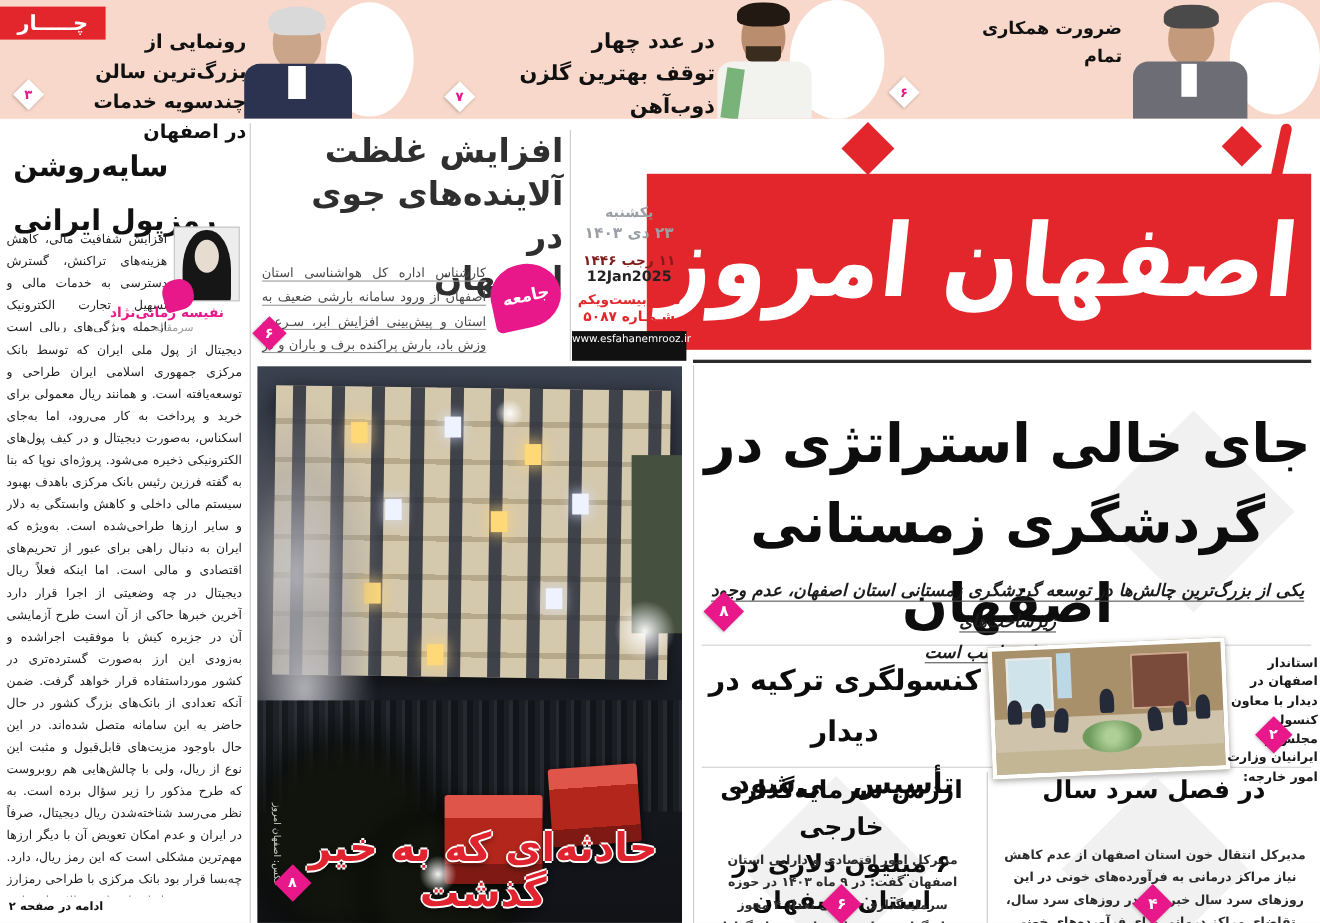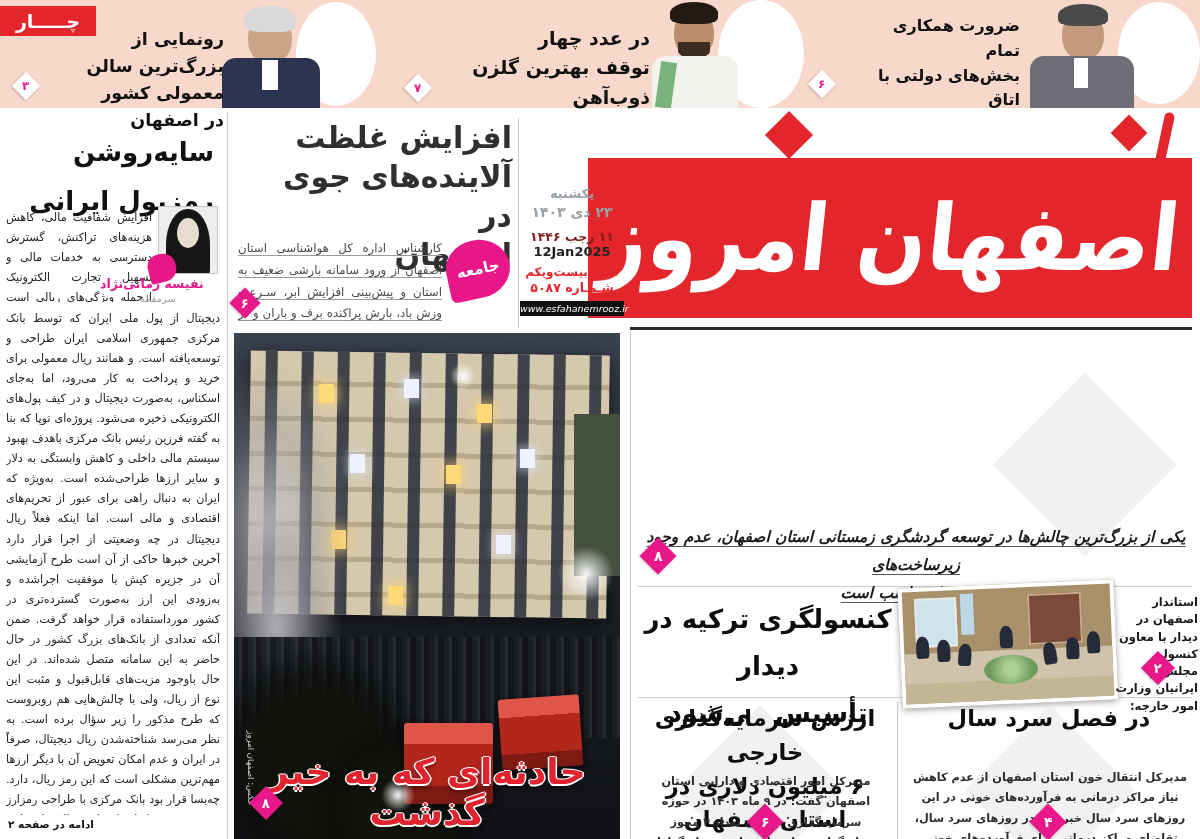--- a/index.html
+++ b/index.html
@@ -31,33 +31,33 @@
              letter-spacing:-3px;white-space:nowrap;}
   .flourish{background:#e2262b;}
   .dateblock{left:520px;top:186px;width:104px;text-align:center;color:#9aa0a6;}
   .dateblock .d1{font-size:13px;font-weight:bold;}
   .dateblock .d2{font-size:14px;font-weight:bold;margin-top:3px;}
   .dateblock .d3{font-size:12.5px;font-weight:bold;color:#7f1d1d;margin-top:9px;}
   .dateblock .d4{font-size:13px;font-weight:bold;color:#222;direction:ltr;}
   .dateblock .d5{font-size:12px;font-weight:bold;color:#e2262b;margin-top:6px;}
   .dateblock .d6{font-size:12.5px;font-weight:bold;color:#e2262b;margin-top:1px;}
   .dateblock .d7{font-size:10.5px;color:#333;margin-top:5px;}
-  .webbar{left:520px;top:301px;width:104px;height:15px;background:#111;color:#fff;
-          font-size:9.5px;line-height:15px;text-align:center;direction:ltr;font-style:italic;}
+  .webbar{left:520px;top:301px;width:104px;height:27px;background:#111;color:#fff;
+          font-size:9.5px;line-height:15px;text-align:center;direction:ltr;}
   
   .mid-title{left:240px;top:118px;width:272px;text-align:right;font-size:30px;font-weight:800;
              color:#2f2f2f;line-height:1.3;}
   .mid-lead{left:238px;top:238px;width:204px;font-size:11.8px;color:#4a4a4a;line-height:1.85;
             text-align:justify;text-decoration:underline;text-decoration-color:#9a9a9a;
             text-underline-offset:3px;overflow:hidden;height:92px;}
   .cat-blob{left:446px;top:240px;width:64px;height:58px;background:#e9188a;color:#fff;
             border-radius:48% 50% 50% 10%;transform:rotate(-12deg);display:flex;
             align-items:center;justify-content:center;font-weight:bold;font-size:15px;}
   
-  .ed-title{left:12px;top:128px;width:202px;text-align:right;font-size:26px;font-weight:800;
+  .ed-title{left:12px;top:128px;width:202px;text-align:left;font-size:26px;font-weight:800;
             color:#111;line-height:1.9;}
   .ed-intro{left:6px;top:208px;width:146px;font-size:11.2px;color:#222;line-height:1.78;
             text-align:justify;overflow:hidden;height:94px;}
   .ed-photo{left:158px;top:206px;width:58px;height:66px;background:#ededed;border:1px solid #c4c4c4;overflow:hidden;}
   .ed-hijab{position:absolute;left:7px;top:2px;width:44px;height:74px;background:#161616;
             border-radius:48% 48% 20% 20%;}
   .ed-hijab:after{content:"";position:absolute;left:11px;top:9px;width:22px;height:30px;
             background:#e6ddd0;border-radius:50%;}
   .ed-pink{left:148px;top:254px;width:28px;height:28px;background:#e9188a;border-radius:42% 45% 45% 12%;
            transform:rotate(-15deg);}
@@ -113,42 +113,42 @@
   .trees{position:absolute;border-radius:50%;filter:blur(2px);
          background:radial-gradient(closest-side,#11140d 55%,rgba(10,12,8,.6) 75%,transparent);}
   .crowd{position:absolute;left:0;top:60%;width:100%;height:20%;opacity:.95;
          background:repeating-linear-gradient(90deg,#1b1e23 0 5px,#272a31 5px 8px,#121418 8px 14px);}
   .truck{position:absolute;border-radius:3px;box-shadow:0 2px 8px rgba(0,0,0,.7);
          background:linear-gradient(180deg,#e0554a 0 26%,#b3261c 26% 78%,#7e1a13 78%);}
   .glow{position:absolute;border-radius:50%;background:radial-gradient(circle,rgba(255,255,255,.95),rgba(255,255,255,0) 70%);}
   .fire-cap{left:0;top:392px;width:100%;text-align:center;color:#fff;font-weight:bold;font-size:15px;
             text-shadow:0 1px 4px #000,0 0 10px rgba(0,0,0,.8);}
   .fire-red{left:0;top:418px;width:100%;text-align:center;color:#e0232e;font-weight:900;font-size:36px;
-            text-shadow:-1.5px 0 #fff,1.5px 0 #fff,0 -1.5px #fff,0 1.5px #fff,0 3px 6px rgba(0,0,0,.6);}
+            text-shadow:-1.5px 0 #fff,1.5px 0 #fff,0 -1.5px #fff,0 1.5px #fff,0 3px 6px rgba(0,0,0,.6);padding-left:12px;}
   .fire-credit{left:-28px;top:430px;width:90px;text-align:center;color:#eee;font-size:8.5px;
                transform:rotate(90deg);opacity:.85;}
 </style>
 </head>
 <body>
 
 <div id="page">
 
   <div class="abs top-strip">
     <div class="abs char-box">چـــــار</div>
 
     <div class="abs blob" style="left:296px;top:2px;width:80px;height:104px;"></div>
     <div class="abs portrait" style="left:214px;top:4px;width:114px;height:104px;">
       <div class="head" style="left:34px;top:8px;width:44px;height:52px;background:#caa58a;"></div>
       <div class="hair" style="left:30px;top:2px;width:52px;height:26px;background:#d9d9d9;"></div>
       <div class="torso" style="left:8px;top:54px;width:98px;height:50px;background:#2b3350;"></div>
       <div class="abs" style="left:48px;top:56px;width:16px;height:30px;background:#fff;"></div>
     </div>
     <div class="abs strip-title" style="left:82px;top:26px;width:142px;font-size:17.5px;">
       <div>رونمایی از بزرگ‌ترین سالن</div>
-      <div>معمولی کشور در اصفهان</div>
+      <div>چندسویه خدمات در اصفهان</div>
     </div>
     <div class="dmd white" style="left:16px;top:76px;width:20px;height:20px;">
         <span style="font-size:12px;">۳</span>
       </div>
 
     <div class="abs blob" style="left:718px;top:0;width:86px;height:108px;"></div>
     <div class="abs portrait" style="left:652px;top:2px;width:86px;height:106px;">
       <div class="head" style="left:22px;top:6px;width:40px;height:50px;background:#b98d6e;"></div>
       <div class="hair" style="left:18px;top:0;width:48px;height:22px;background:#221a12;"></div>
       <div class="abs" style="left:26px;top:40px;width:32px;height:16px;background:#3a2c1e;border-radius:0 0 45% 45%;"></div>
@@ -165,21 +165,20 @@
 
     <div class="abs blob" style="left:1118px;top:2px;width:82px;height:102px;"></div>
     <div class="abs portrait" style="left:1024px;top:4px;width:116px;height:104px;">
       <div class="head" style="left:38px;top:6px;width:42px;height:50px;background:#c49a7c;"></div>
       <div class="hair" style="left:34px;top:0;width:50px;height:22px;background:#4a4a4a;"></div>
       <div class="torso" style="left:6px;top:52px;width:104px;height:52px;background:#6d6d76;"></div>
       <div class="abs" style="left:50px;top:54px;width:14px;height:30px;background:#fff;"></div>
     </div>
     <div class="abs strip-title" style="left:858px;top:14px;width:162px;font-size:16px;">
       <div>ضرورت همکاری تمام</div>
-      <div>بخش‌های دولتی با اتاق</div>
     </div>
     <div class="dmd white" style="left:812px;top:74px;width:20px;height:20px;">
         <span style="font-size:12px;">۶</span>
       </div>
   </div>
 
   <div class="abs flourish" style="left:772px;top:118px;width:34px;height:34px;transform:rotate(45deg);"></div>
   <div class="abs flourish" style="left:1116px;top:120px;width:26px;height:26px;transform:rotate(45deg);"></div>
   <div class="abs flourish" style="left:1160px;top:112px;width:10px;height:52px;transform:rotate(12deg);border-radius:5px;"></div>
   <div class="abs logo-box">
@@ -224,20 +223,24 @@
   <div class="abs ed-photo">
     <div class="ed-hijab"></div>
   </div>
   <div class="abs ed-pink"></div>
   <div class="abs ed-author">نفیسه زمانی‌نژاد</div>
   <div class="abs ed-role">سرمقاله</div>
   <div class="abs ed-body">دیجیتال از پول ملی ایران که توسط بانک مرکزی جمهوری اسلامی ایران طراحی و توسعه‌یافته است. و همانند ریال معمولی برای خرید و پرداخت به کار می‌رود، اما به‌جای اسکناس، به‌صورت دیجیتال و در کیف پول‌های الکترونیکی ذخیره می‌شود. پروژه‌ای نوپا که بنا به گفته فرزین رئیس بانک مرکزی باهدف بهبود سیستم مالی داخلی و کاهش وابستگی به دلار و سایر ارزها طراحی‌شده است. به‌ویژه که ایران به دنبال راهی برای عبور از تحریم‌های اقتصادی و مالی است. اما اینکه فعلاً ریال دیجیتال در چه وضعیتی از اجرا قرار دارد آخرین خبرها حاکی از آن است طرح آزمایشی آن در جزیره کیش با موفقیت اجراشده و به‌زودی این ارز به‌صورت گسترده‌تری در کشور مورداستفاده قرار خواهد گرفت. ضمن آنکه تعدادی از بانک‌های بزرگ کشور در حال حاضر به این سامانه متصل شده‌اند. در این حال باوجود مزیت‌های قابل‌قبول و مثبت این نوع از ریال، ولی با چالش‌هایی هم روبروست که طرح مذکور را زیر سؤال برده است. به نظر می‌رسد شناخته‌شدن ریال دیجیتال، صرفاً در ایران و عدم امکان تعویض آن با دیگر ارزها مهم‌ترین مشکلی است که این رمز ریال، دارد. چه‌بسا قرار بود بانک مرکزی با طراحی رمزارز قدرتمندی، شرایط را برای فعالان اقتصادی تسهیل بخشد؛ اما اکنون رمز پولی را ارائه می‌کند که امکان تراکنش‌های بالای ۱۵ میلیون تومان را ندارد و فقط منحصر به مردم داخل است. از طرفی یکی از نگرانی‌های دیگر برای استفاده از این رمز پول کاهش حریم خصوصی کاربران است. برخلاف ارزهای دیجیتال غیرمتمرکز و ناشناس، تمام تراکنش‌ها با این پول دیجیتال، تحت نظارت بانک مرکزی قرار دارند و در ارتباط با دسترسی دولت به اطلاعات شخصی و مالی افراد، ابهاماتی را موجب شده است. علاوه بر آنکه کنترل کامل بانک مرکزی بر ریال دیجیتال می‌تواند به دولت اجازه دهد در مواقع خاص دسترسی کاربران به دارایی‌هایشان را محدود کند. موضوع دیگر، آنکه برای استفاده از این نوع ریال، وجود زیرساخت‌های دیجیتال مناسب و دسترسی به اینترنت، ضروری است. اما در مناطق روستایی یا نقاطی با دسترسی محدود به اینترنت، امکان استفاده از آن با محدودیت‌هایی همراه است که منجر به نابرابری در دسترسی به خدمات مالی می‌شود. همچنین احتمال ریسک‌های امنیتی سایبری و کاهش اعتماد کاربران به سیستم ریال دیجیتال و وابستگی این رمز پول، به سیاست‌های مالی و تورم از دیگر مشکلات است. اما عمده‌ترین چالشی که در مسیر این مهمان تازه‌وارد، قرار دارد.</div>
   <div class="abs ed-cont">ادامه در صفحه ۲</div>
 
   <div class="abs watermark" style="left:1020px;top:400px;width:130px;height:130px;"></div>
+  <div class="abs main-h1">
+    <div>جای خالی استراتژی در</div>
+    <div>گردشگری زمستانی اصفهان</div>
+  </div>
   <div class="abs main-sub">
     <div>یکی از بزرگ‌ترین چالش‌ها در توسعه گردشگری زمستانی استان اصفهان، عدم وجود زیرساخت‌های</div>
     <div>حمل‌ونقل مناسب است</div>
   </div>
   <div class="dmd pink" style="left:645px;top:543px;width:26px;height:26px;">
       <span style="font-size:14px;">۸</span>
     </div>
 
   <div class="abs cons-title">
     <div>کنسولگری ترکیه در دیدار</div>

